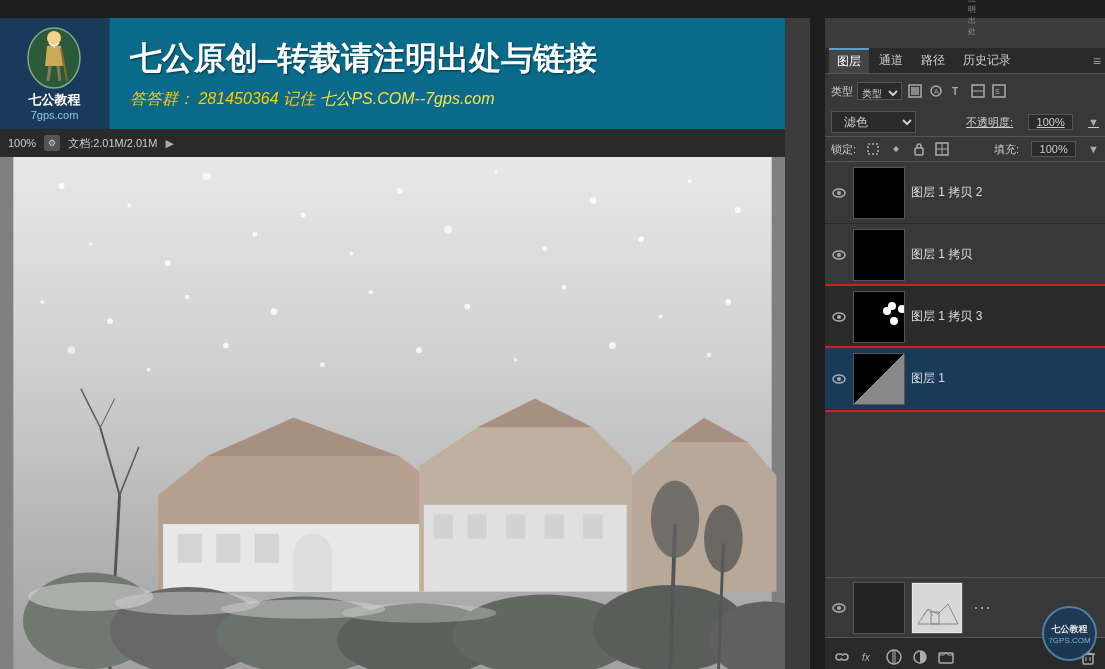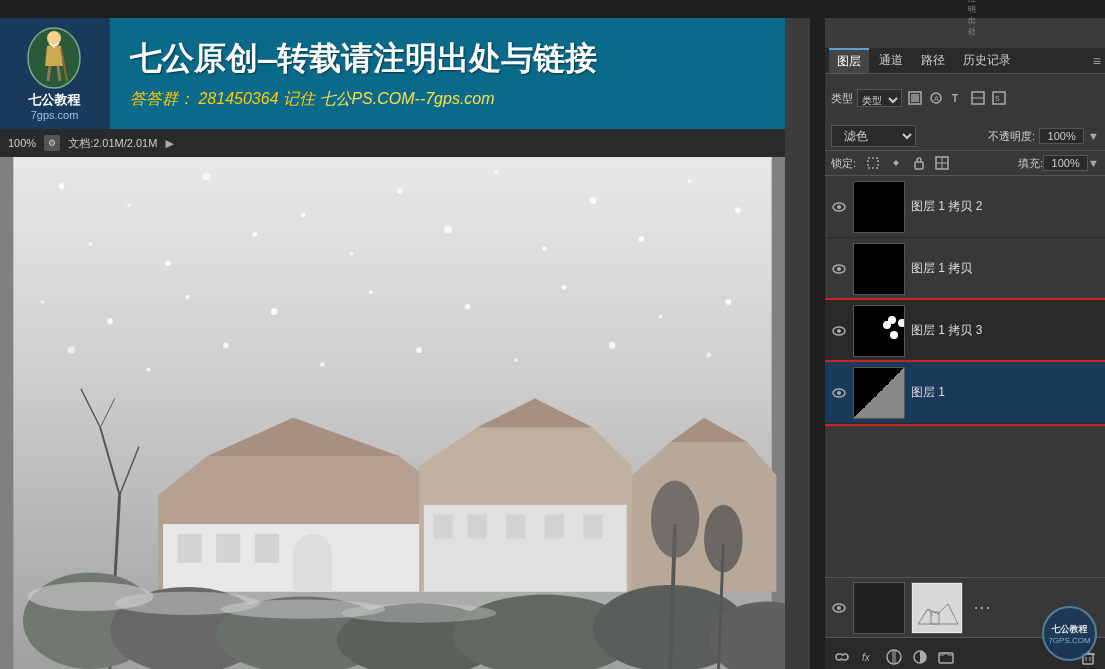--- a/index.html
+++ b/index.html
@@ -186,21 +186,21 @@
     .panel-tab-right {
       margin-left: auto;
       color: #999;
       font-size: 14px;
     }
 
     
     .search-row {
       display: flex;
       align-items: center;
-      padding: 15px 6px;
+      padding: 8px 6px;
       gap: 4px;
       background: #383838;
     }
     .search-icons {
       display: flex;
       gap: 3px;
       align-items: center;
     }
     .icon-box {
       width: 18px;
@@ -226,24 +226,25 @@
       background: #2a2a2a;
       border: 1px solid #555;
       color: #ccc;
       font-size: 12px;
       padding: 2px 8px;
       width: 85px;
     }
     .opacity-row {
       display: flex;
       align-items: center;
-      gap: 4px;
+      gap: 15px;
       margin-left: auto;
       font-size: 11px;
       color: #ccc;
+      text-decoration: underline;
     }
     .opacity-input {
       background: #2a2a2a;
       border: 1px solid #555;
       color: #ccc;
       font-size: 11px;
       width: 45px;
       padding: 1px 3px;
       text-align: center;
     }
@@ -260,21 +261,21 @@
       background: #383838;
     }
     .lock-icons {
       display: flex;
       gap: 5px;
     }
     .fill-row {
       margin-left: auto;
       display: flex;
       align-items: center;
-      gap: 0;
+      gap: 12px;
     }
     .fill-input {
       background: #2a2a2a;
       border: 1px solid #555;
       color: #ccc;
       font-size: 11px;
       width: 45px;
       padding: 1px 3px;
       text-align: center;
     }

